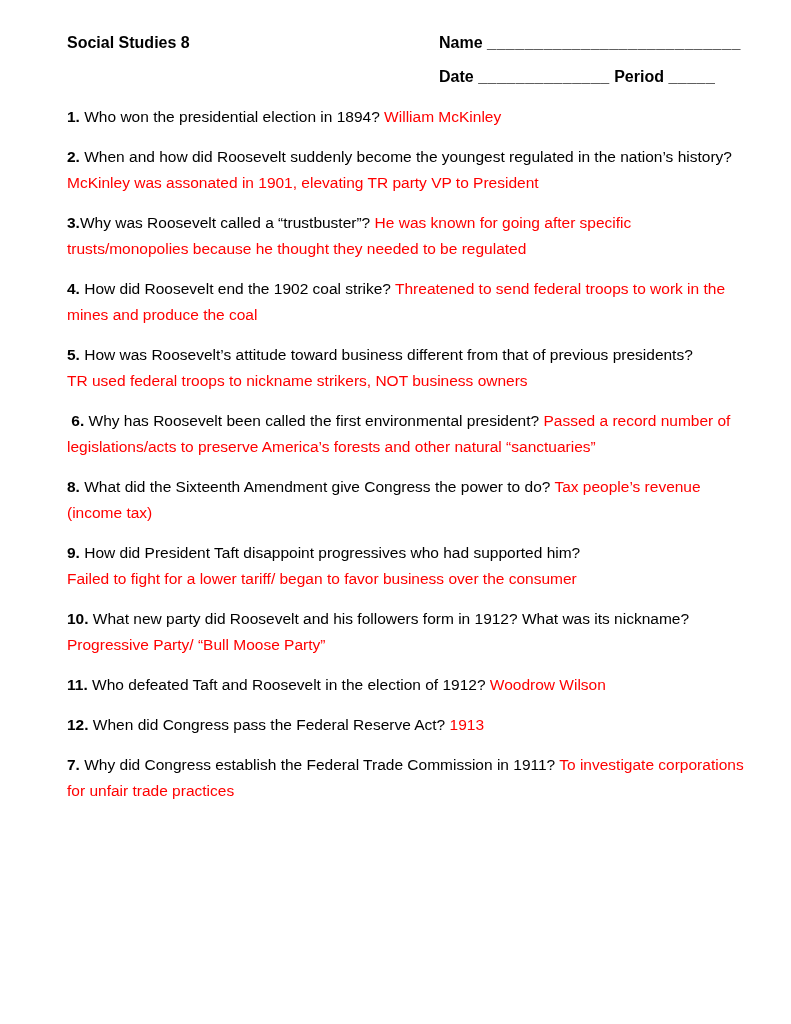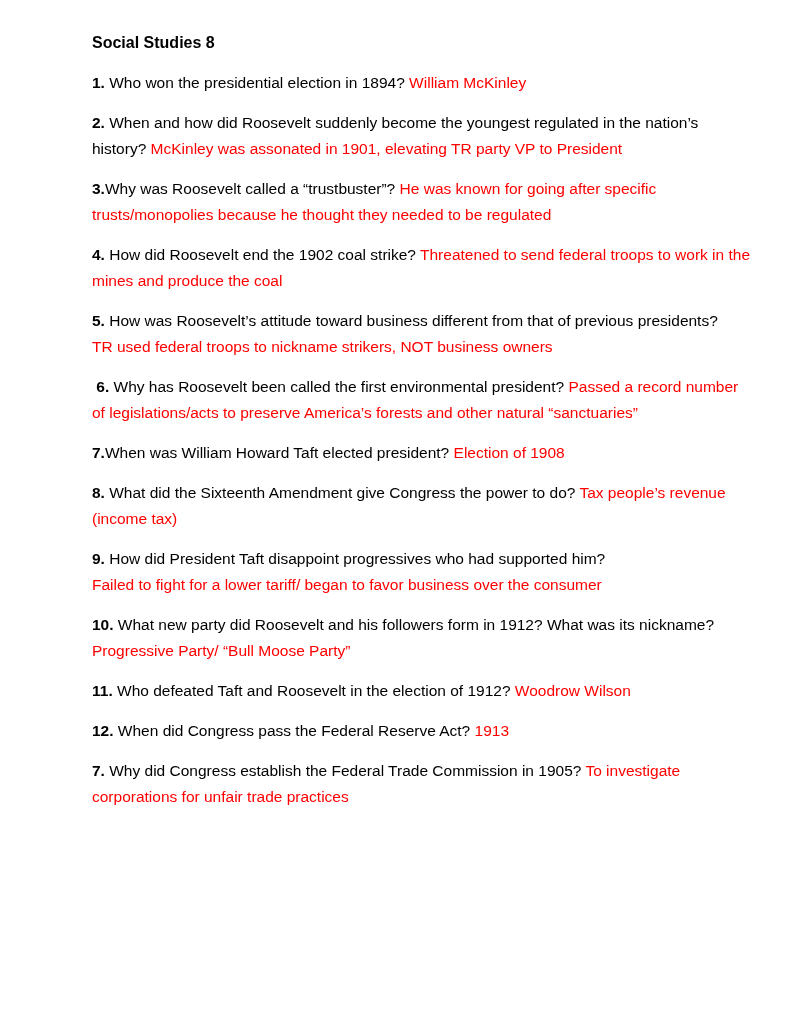--- a/index.html
+++ b/index.html
@@ -3,21 +3,21 @@
 <meta charset="utf-8">
 <style>
   html, body { margin: 0; padding: 0; background: #ffffff; }
   .page {
     box-sizing: border-box;
     width: 791px;
     height: 1024px;
     background: var(--page-bg, #ffffff);
     color: var(--text-color, #000000);
     font-family: "Liberation Sans", sans-serif;
-    padding: 26px 38px 0 92px;
+    padding: 26px 38px 0 67px;
     overflow: hidden;
   }
   .header { display: flex; margin-bottom: 10px; }
   .header-left { width: 372px; flex: none; }
   .header-right { flex: 1; }
   .course, .activity, .hrow {
     font-size: 16px;
     font-weight: bold;
     line-height: 34px;
     white-space: nowrap;
@@ -35,41 +35,44 @@
 </style>
 </head>
 <body>
 
 <div class="page">
 
   <div class="header">
     <div class="header-left">
       <div class="course">Social Studies 8</div>
     </div>
+    <div class="header-right">
+      <div class="hrow"><span>Name</span> <span class="blank">___________________________</span></div>
+      <div class="hrow"><span>Date</span> <span class="blank">______________</span> <span>Period</span> <span class="blank">_____</span></div>
+    </div>
   </div>
 
   <p class="q"><span class="num">1.</span><span> Who won the presidential election in 1894? </span><span class="ans">William McKinley</span></p>
 
   <p class="q"><span class="num">2.</span><span> When and how did Roosevelt suddenly become the youngest regulated in the nation’s history? </span><span class="ans">McKinley was assonated in 1901, elevating TR party VP to President</span></p>
 
   <p class="q"><span class="num">3.</span><span>Why was Roosevelt called a “trustbuster”? </span><span class="ans">He was known for going after specific trusts/monopolies because he thought they needed to be regulated</span></p>
 
   <p class="q"><span class="num">4.</span><span> How did Roosevelt end the 1902 coal strike? </span><span class="ans">Threatened to send federal troops to work in the mines and produce the coal</span></p>
 
   <p class="q"><span class="num">5.</span><span> How was Roosevelt’s attitude toward business different from that of previous presidents?</span><br><span class="ans">TR used federal troops to nickname strikers, NOT business owners</span></p>
 
   <p class="q"><span class="num"> 6.</span><span> Why has Roosevelt been called the first environmental president? </span><span class="ans">Passed a record number of legislations/acts to preserve America’s forests and other natural “sanctuaries”</span></p>
 
-  <p class="q"><span class="num">7.</span><span>When was William Howard Taft elected president? </span><span class="ans">Election of 1908</span></p>
 
   <p class="q"><span class="num">8.</span><span> What did the Sixteenth Amendment give Congress the power to do? </span><span class="ans">Tax people’s revenue (income tax)</span></p>
 
   <p class="q"><span class="num">9.</span><span> How did President Taft disappoint progressives who had supported him?</span><br><span class="ans">Failed to fight for a lower tariff/ began to favor business over the consumer</span></p>
 
   <p class="q"><span class="num">10.</span><span> What new party did Roosevelt and his followers form in 1912? What was its nickname? </span><span class="ans">Progressive Party/ “Bull Moose Party”</span></p>
 
   <p class="q"><span class="num">11.</span><span> Who defeated Taft and Roosevelt in the election of 1912? </span><span class="ans">Woodrow Wilson</span></p>
 
   <p class="q"><span class="num">12.</span><span> When did Congress pass the Federal Reserve Act? </span><span class="ans">1913</span></p>
 
-  <p class="q"><span class="num">7.</span><span> Why did Congress establish the Federal Trade Commission in 1905? </span><span class="ans">To investigate corporations for unfair trade practices</span></p>
+  <p class="q"><span class="num">7.</span><span> Why did Congress establish the Federal Trade Commission in 1911? </span><span class="ans">To investigate corporations for unfair trade practices</span></p>
 
 </div>
 
 </body></html>

